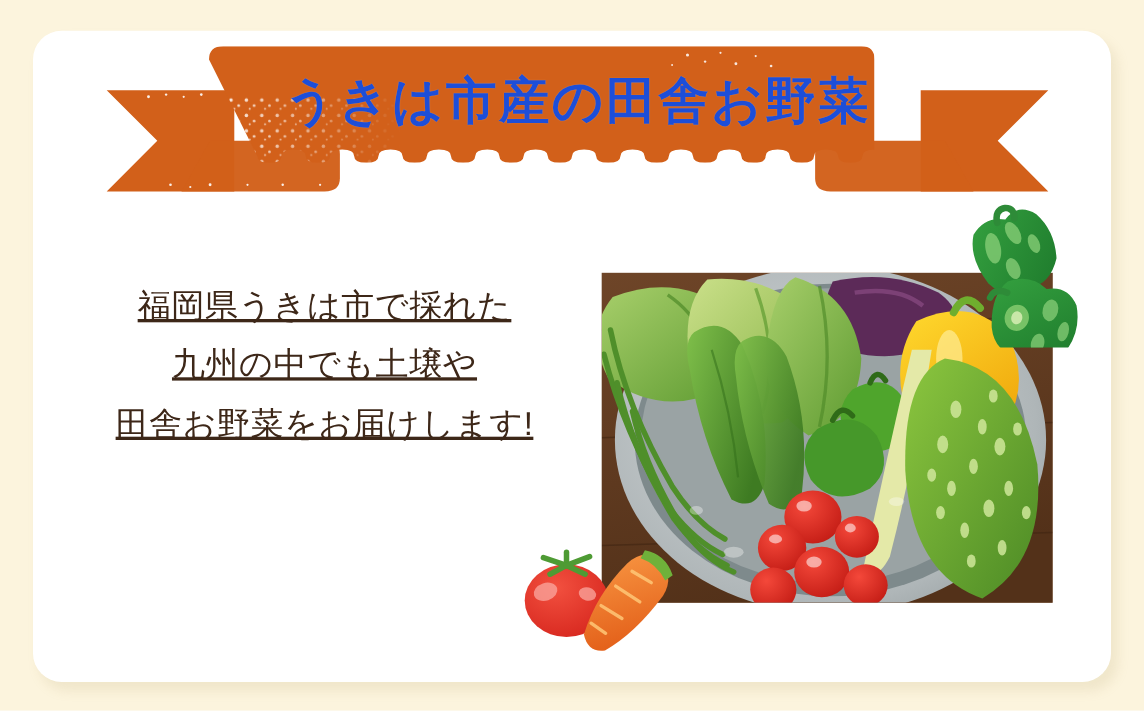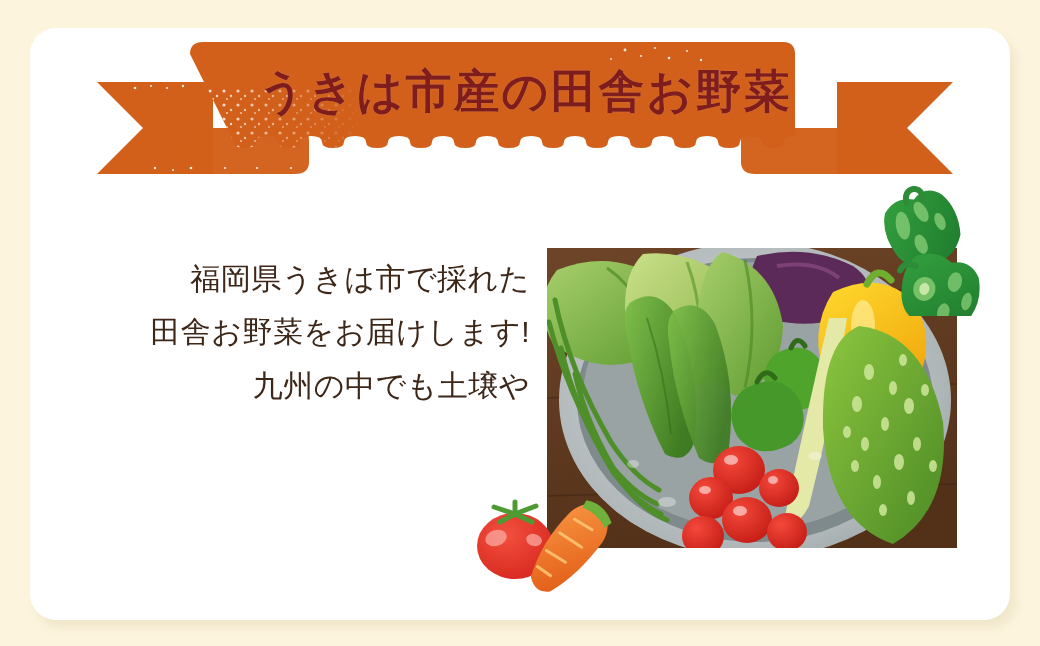--- a/index.html
+++ b/index.html
@@ -48,41 +48,42 @@
   }
   .ribbon-title {
     position: absolute;
     left: 0;
     top: 0;
     width: 860px;
     height: 118px;
     display: flex;
     align-items: center;
     justify-content: center;
-    color: #7f1d1d;
+    color: #1d4ed8;
     font-size: 46px;
     font-weight: 700;
     letter-spacing: 2px;
     line-height: 1;
     white-space: nowrap;
     text-shadow: 0 0 1px rgba(255,255,255,0.35);
   }
 
   
   .copy-block {
     position: absolute;
     left: 60px;
     top: 252px;
     width: 470px;
-    text-align: right;
+    text-align: center;
     color: #3D2718;
     font-size: 30px;
     line-height: 1.78;
     font-weight: 500;
     letter-spacing: 0.5px;
+    text-decoration: underline;
   }
   .copy-line {
     display: block;
     white-space: nowrap;
   }
 
   
   .photo {
     position: absolute;
     left: 547px;
@@ -175,22 +176,22 @@
         <circle cx="162" cy="136" r="1.1"></circle>
           <circle cx="196" cy="136" r="1.0"></circle>
       </g>
     </svg>
 
     <div class="ribbon-title">うきは市産の田舎お野菜</div>
   </div>
 
   <div class="copy-block">
     <span class="copy-line">福岡県うきは市で採れた</span>
+    <span class="copy-line">九州の中でも土壌や</span>
     <span class="copy-line">田舎お野菜をお届けします!</span>
-    <span class="copy-line">九州の中でも土壌や</span>
   </div>
 
   <div class="photo">
     <svg viewBox="0 0 410 300" xmlns="http://www.w3.org/2000/svg">
       <defs>
         <linearGradient id="wood" x1="0" y1="0" x2="0.3" y2="1">
           <stop offset="0%" stop-color="#6E4528"></stop>
           <stop offset="100%" stop-color="#533119"></stop>
         </linearGradient>
         <radialGradient id="bowl" cx="0.45" cy="0.45" r="0.75">

